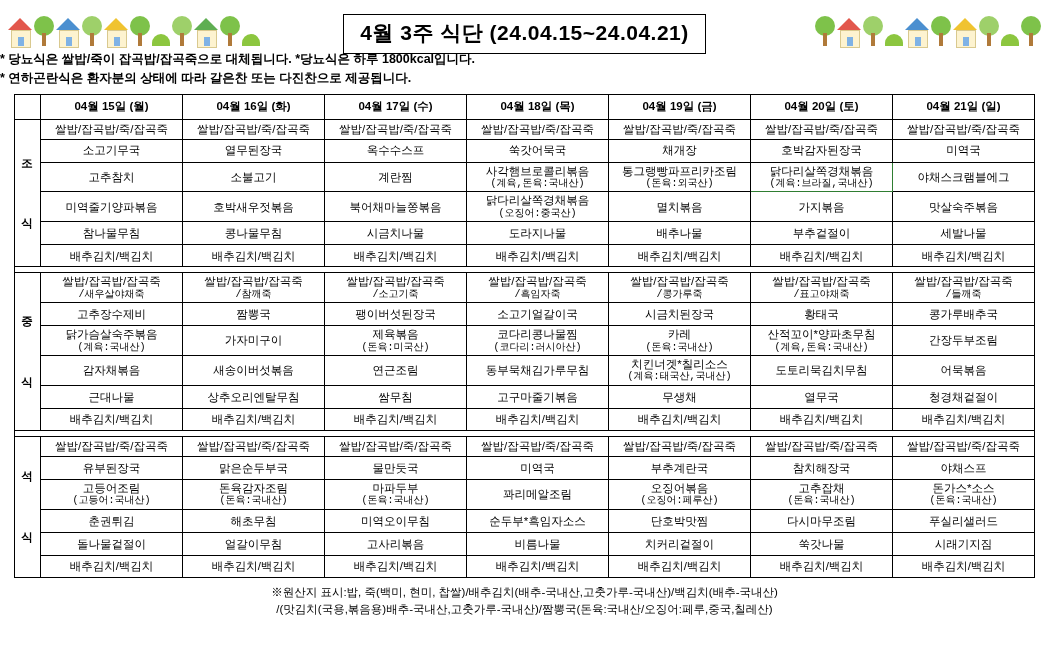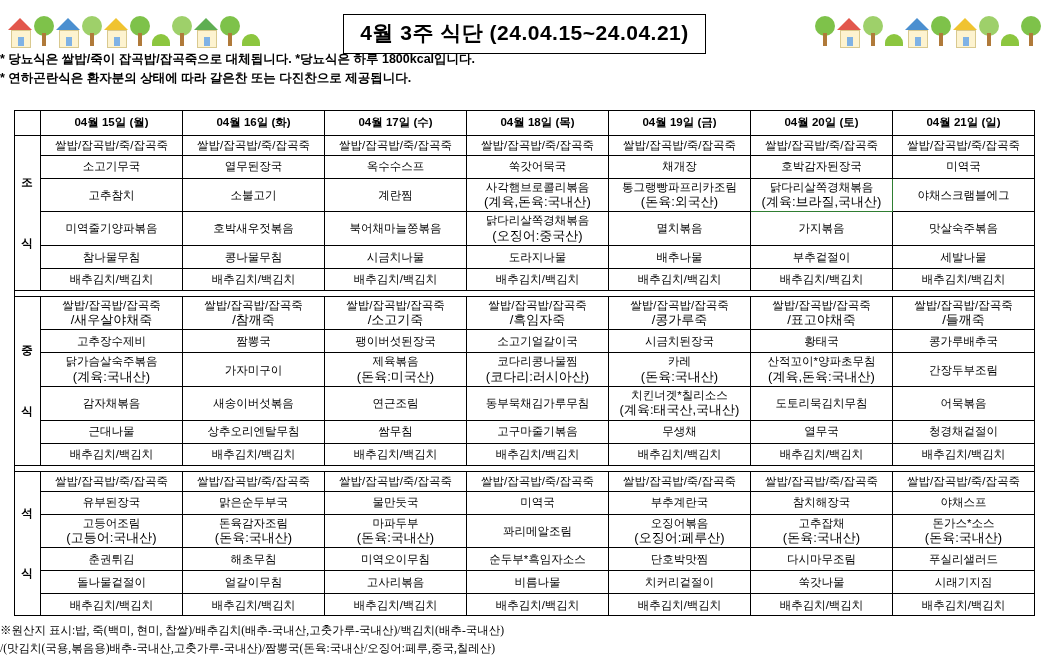--- a/index.html
+++ b/index.html
@@ -64,21 +64,21 @@
     text-align:left;
     font-size:12.5px;
     font-weight:bold;
     line-height:1.5;
     margin-top:2px;
   }
 
   
   table.menu{
     border-collapse:collapse;
-    margin:22px auto 0;
+    margin:6px auto 0;
     width:1020px;
     table-layout:fixed;
     padding-left:24px;
   }
   table.menu td,table.menu th{
     border:1px solid #000;
     text-align:center;
     vertical-align:middle;
     font-size:11.5px;
     padding:1px 2px;
@@ -93,35 +93,35 @@
     width:26px;
     font-size:13px;
     font-weight:bold;
     letter-spacing:1px;
   }
   td.rice{ font-size:11px; height:17px;}
   td.dish{ height:20px; }
   td.kimchi{ height:19px; }
   .sep-row td{border:none;height:3px;padding:0;background:#fff;}
   .hl{border:1px solid #2f7d32 !important;}
-  .sub{font-size:13px;}
+  .sub{font-size:10px;font-family:Liberation Mono, monospace;}
   .two-line{line-height:1.15;}
 
   
   .footer-note{
     text-align:center;
     font-size:12.5px;
     font-weight:bold;
     margin-top:8px;
   }
   .origin{
+    text-align:center;
     font-size:11.5px;
     line-height:1.5;
     margin-top:6px;
-    font-family:Liberation Serif, serif;
   }
 </style>
 </head>
 <body>
 
 <div class="page">
 
   <div class="header">
     <div class="deco left">
       <div class="house">

